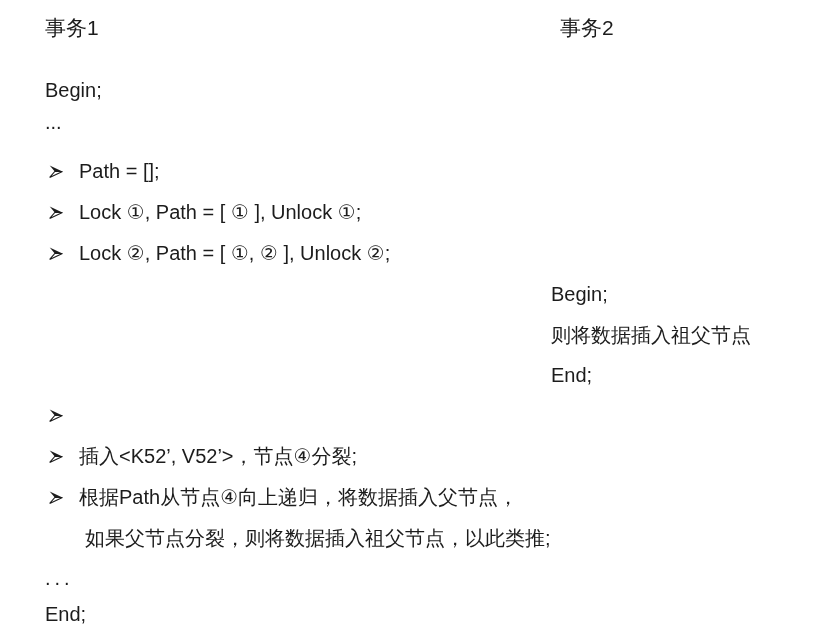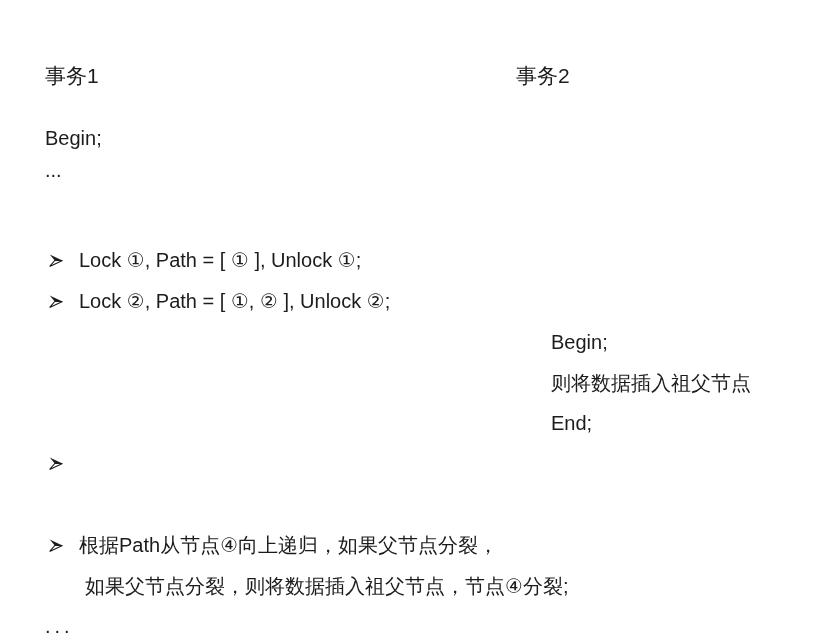--- a/index.html
+++ b/index.html
@@ -15,21 +15,20 @@
     overflow: hidden;
     font-family: "Liberation Sans", "DejaVu Sans", sans-serif;
     color: #1c1c1c;
   }
   .line {
     position: absolute;
     font-size: 20px;
     line-height: 28px;
     white-space: nowrap;
     color: #1c1c1c;
-    margin-top: 48px;
   }
   .header {
     font-size: 21px;
   }
   .bullet {
     display: inline-block;
     width: 17px;
     margin-right: 14px;
   }
   .bullet svg {
@@ -41,26 +40,32 @@
   .dots-wide {
     letter-spacing: 4px;
   }
 </style>
 </head>
 <body>
 
 <div class="page">
 
   <div class="line header" style="left:45px; top:14px">事务1</div>
-  <div class="line header" style="left:516px; top:14px">事务2</div>
+  <div class="line header" style="left:560px; top:14px">事务2</div>
 
   <div class="line" style="left:45px; top:76px">Begin;</div>
 
   <div class="line" style="left:45px; top:108px">...</div>
 
+  <div class="line" style="left:48px; top:157px">
+    <span class="bullet"><svg viewBox="0 0 20 20">
+          <polygon points="2,3 17,10 8,10" fill="#1c1c1c"></polygon>
+          <polygon points="8,10 17,10 2,17" fill="none" stroke="#1c1c1c" stroke-width="1.3"></polygon>
+        </svg></span><span>Path = [];</span>
+  </div>
 
   <div class="line" style="left:48px; top:239px">
     <span class="bullet"><svg viewBox="0 0 20 20">
           <polygon points="2,3 17,10 8,10" fill="#1c1c1c"></polygon>
           <polygon points="8,10 17,10 2,17" fill="none" stroke="#1c1c1c" stroke-width="1.3"></polygon>
         </svg></span><span>Lock ②, Path = [ ①, ② ], Unlock ②;</span>
   </div>
 
   <div class="line" style="left:48px; top:198px">
     <span class="bullet"><svg viewBox="0 0 20 20">
@@ -73,27 +78,33 @@
   <div class="line" style="left:551px; top:321px">则将数据插入祖父节点</div>
   <div class="line" style="left:551px; top:361px">End;</div>
 
   <div class="line" style="left:48px; top:401px">
     <span class="bullet"><svg viewBox="0 0 20 20">
           <polygon points="2,3 17,10 8,10" fill="#1c1c1c"></polygon>
           <polygon points="8,10 17,10 2,17" fill="none" stroke="#1c1c1c" stroke-width="1.3"></polygon>
         </svg></span>
   </div>
 
+  <div class="line" style="left:48px; top:442px">
+    <span class="bullet"><svg viewBox="0 0 20 20">
+          <polygon points="2,3 17,10 8,10" fill="#1c1c1c"></polygon>
+          <polygon points="8,10 17,10 2,17" fill="none" stroke="#1c1c1c" stroke-width="1.3"></polygon>
+        </svg></span><span>插入&lt;K52’, V52’&gt;，节点④分裂;</span>
+  </div>
 
   <div class="line" style="left:48px; top:483px">
     <span class="bullet"><svg viewBox="0 0 20 20">
           <polygon points="2,3 17,10 8,10" fill="#1c1c1c"></polygon>
           <polygon points="8,10 17,10 2,17" fill="none" stroke="#1c1c1c" stroke-width="1.3"></polygon>
-        </svg></span><span>根据Path从节点④向上递归，如果父节点分裂，</span>
+        </svg></span><span>根据Path从节点④向上递归，将数据插入父节点，</span>
   </div>
 
-  <div class="line" style="left:85px; top:524px">如果父节点分裂，则将数据插入祖父节点，节点④分裂;</div>
+  <div class="line" style="left:85px; top:524px">如果父节点分裂，则将数据插入祖父节点，以此类推;</div>
 
   <div class="line dots-wide" style="left:45px; top:564px">...</div>
 
   <div class="line" style="left:45px; top:600px">End;</div>
 
 </div>
 
 </body></html>

